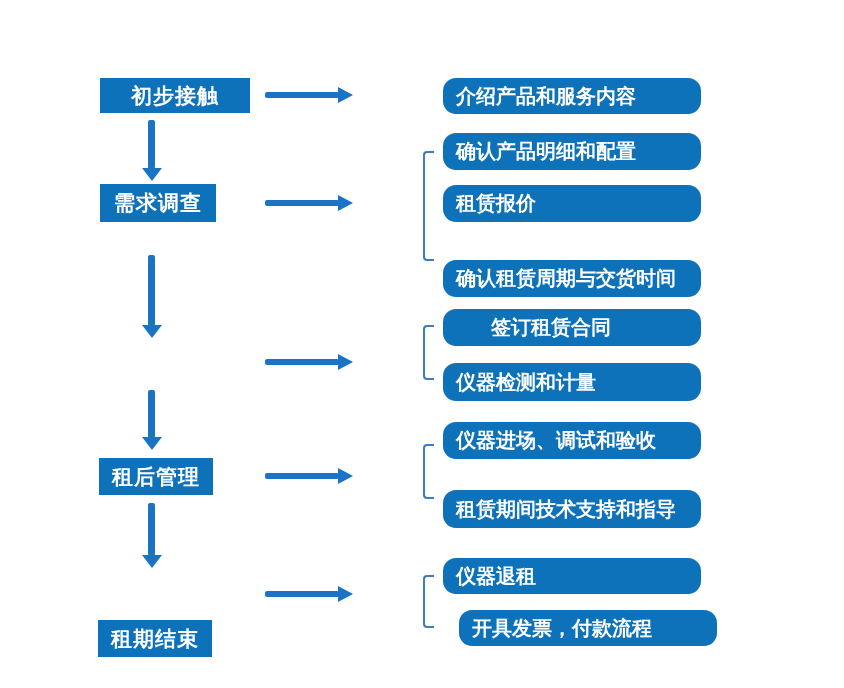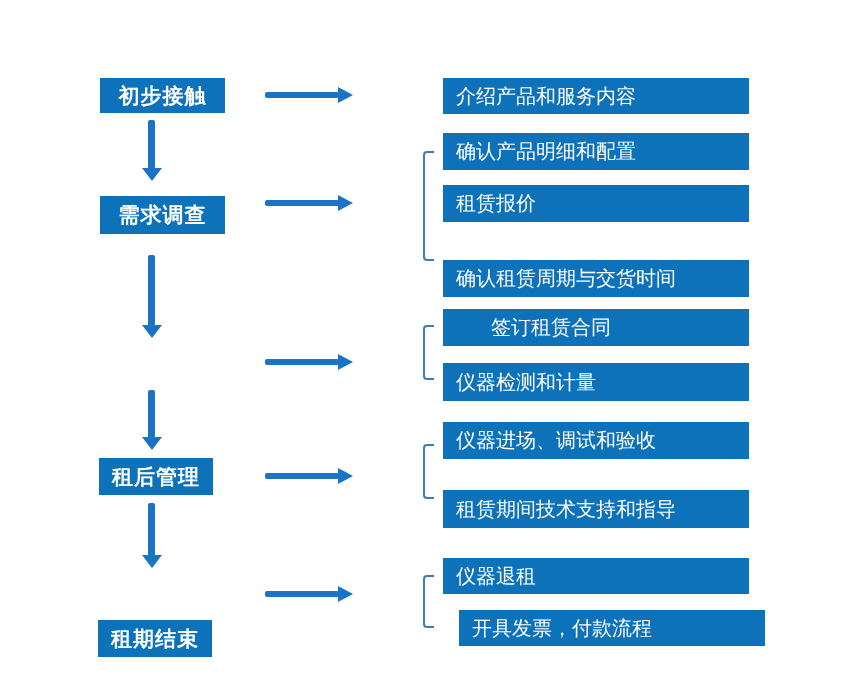--- a/index.html
+++ b/index.html
@@ -29,27 +29,28 @@
   .lbox{
     position:absolute;
     background:var(--box-blue);
     color:var(--text-white);
     font-size:21px;font-weight:bold;
     display:flex;align-items:center;justify-content:center;
     letter-spacing:1px;
     white-space:nowrap;
   }
   .rbox{
-    position:absolute;left:443px;width:306px;
+    position:absolute;left:443px;width:258px;
     background:var(--box-blue);
     color:var(--text-white);
-    font-size:20px;font-weight:normal;
+    font-size:20px;font-weight:bold;
     display:flex;align-items:center;
     padding-left:13px;
     white-space:nowrap;
+    border-radius:13px;
   }
   .harrow{position:absolute;left:264px;width:89px;height:16px;}
   .harrow .shaft{
     position:absolute;left:1px;top:5px;right:14px;height:6px;
     background:var(--arrow-blue);border-radius:2px;
   }
   .harrow .head{
     position:absolute;right:0;top:0;width:0;height:0;
     border-top:8px solid transparent;
     border-bottom:8px solid transparent;
@@ -73,22 +74,22 @@
     border-bottom:2px solid var(--bracket-blue);
     border-radius:4px 0 0 4px;
   }
 </style>
 </head>
 <body>
 
 <div class="canvas">
 
 
-  <div class="lbox" style="left:100px;top:78px;width:125px;height:35px;">初步接触</div>
-  <div class="lbox" style="left:100px;top:196px;width:125px;height:38px;">需求调查</div>
+  <div class="lbox" style="left:100px;top:78px;width:150px;height:35px;">初步接触</div>
+  <div class="lbox" style="left:100px;top:184px;width:116px;height:38px;">需求调查</div>
   <div class="lbox" style="left:99px;top:458px;width:114px;height:37px;">租后管理</div>
   <div class="lbox" style="left:98px;top:576px;width:114px;height:37px;margin-top:44px;">租期结束</div>
 
   <div class="varrow" style="top:120px;height:61px;">
     <div class="shaft"></div>
     <div class="head"></div>
   </div>
   <div class="varrow" style="top:255px;height:83px;">
     <div class="shaft"></div>
     <div class="head"></div>

